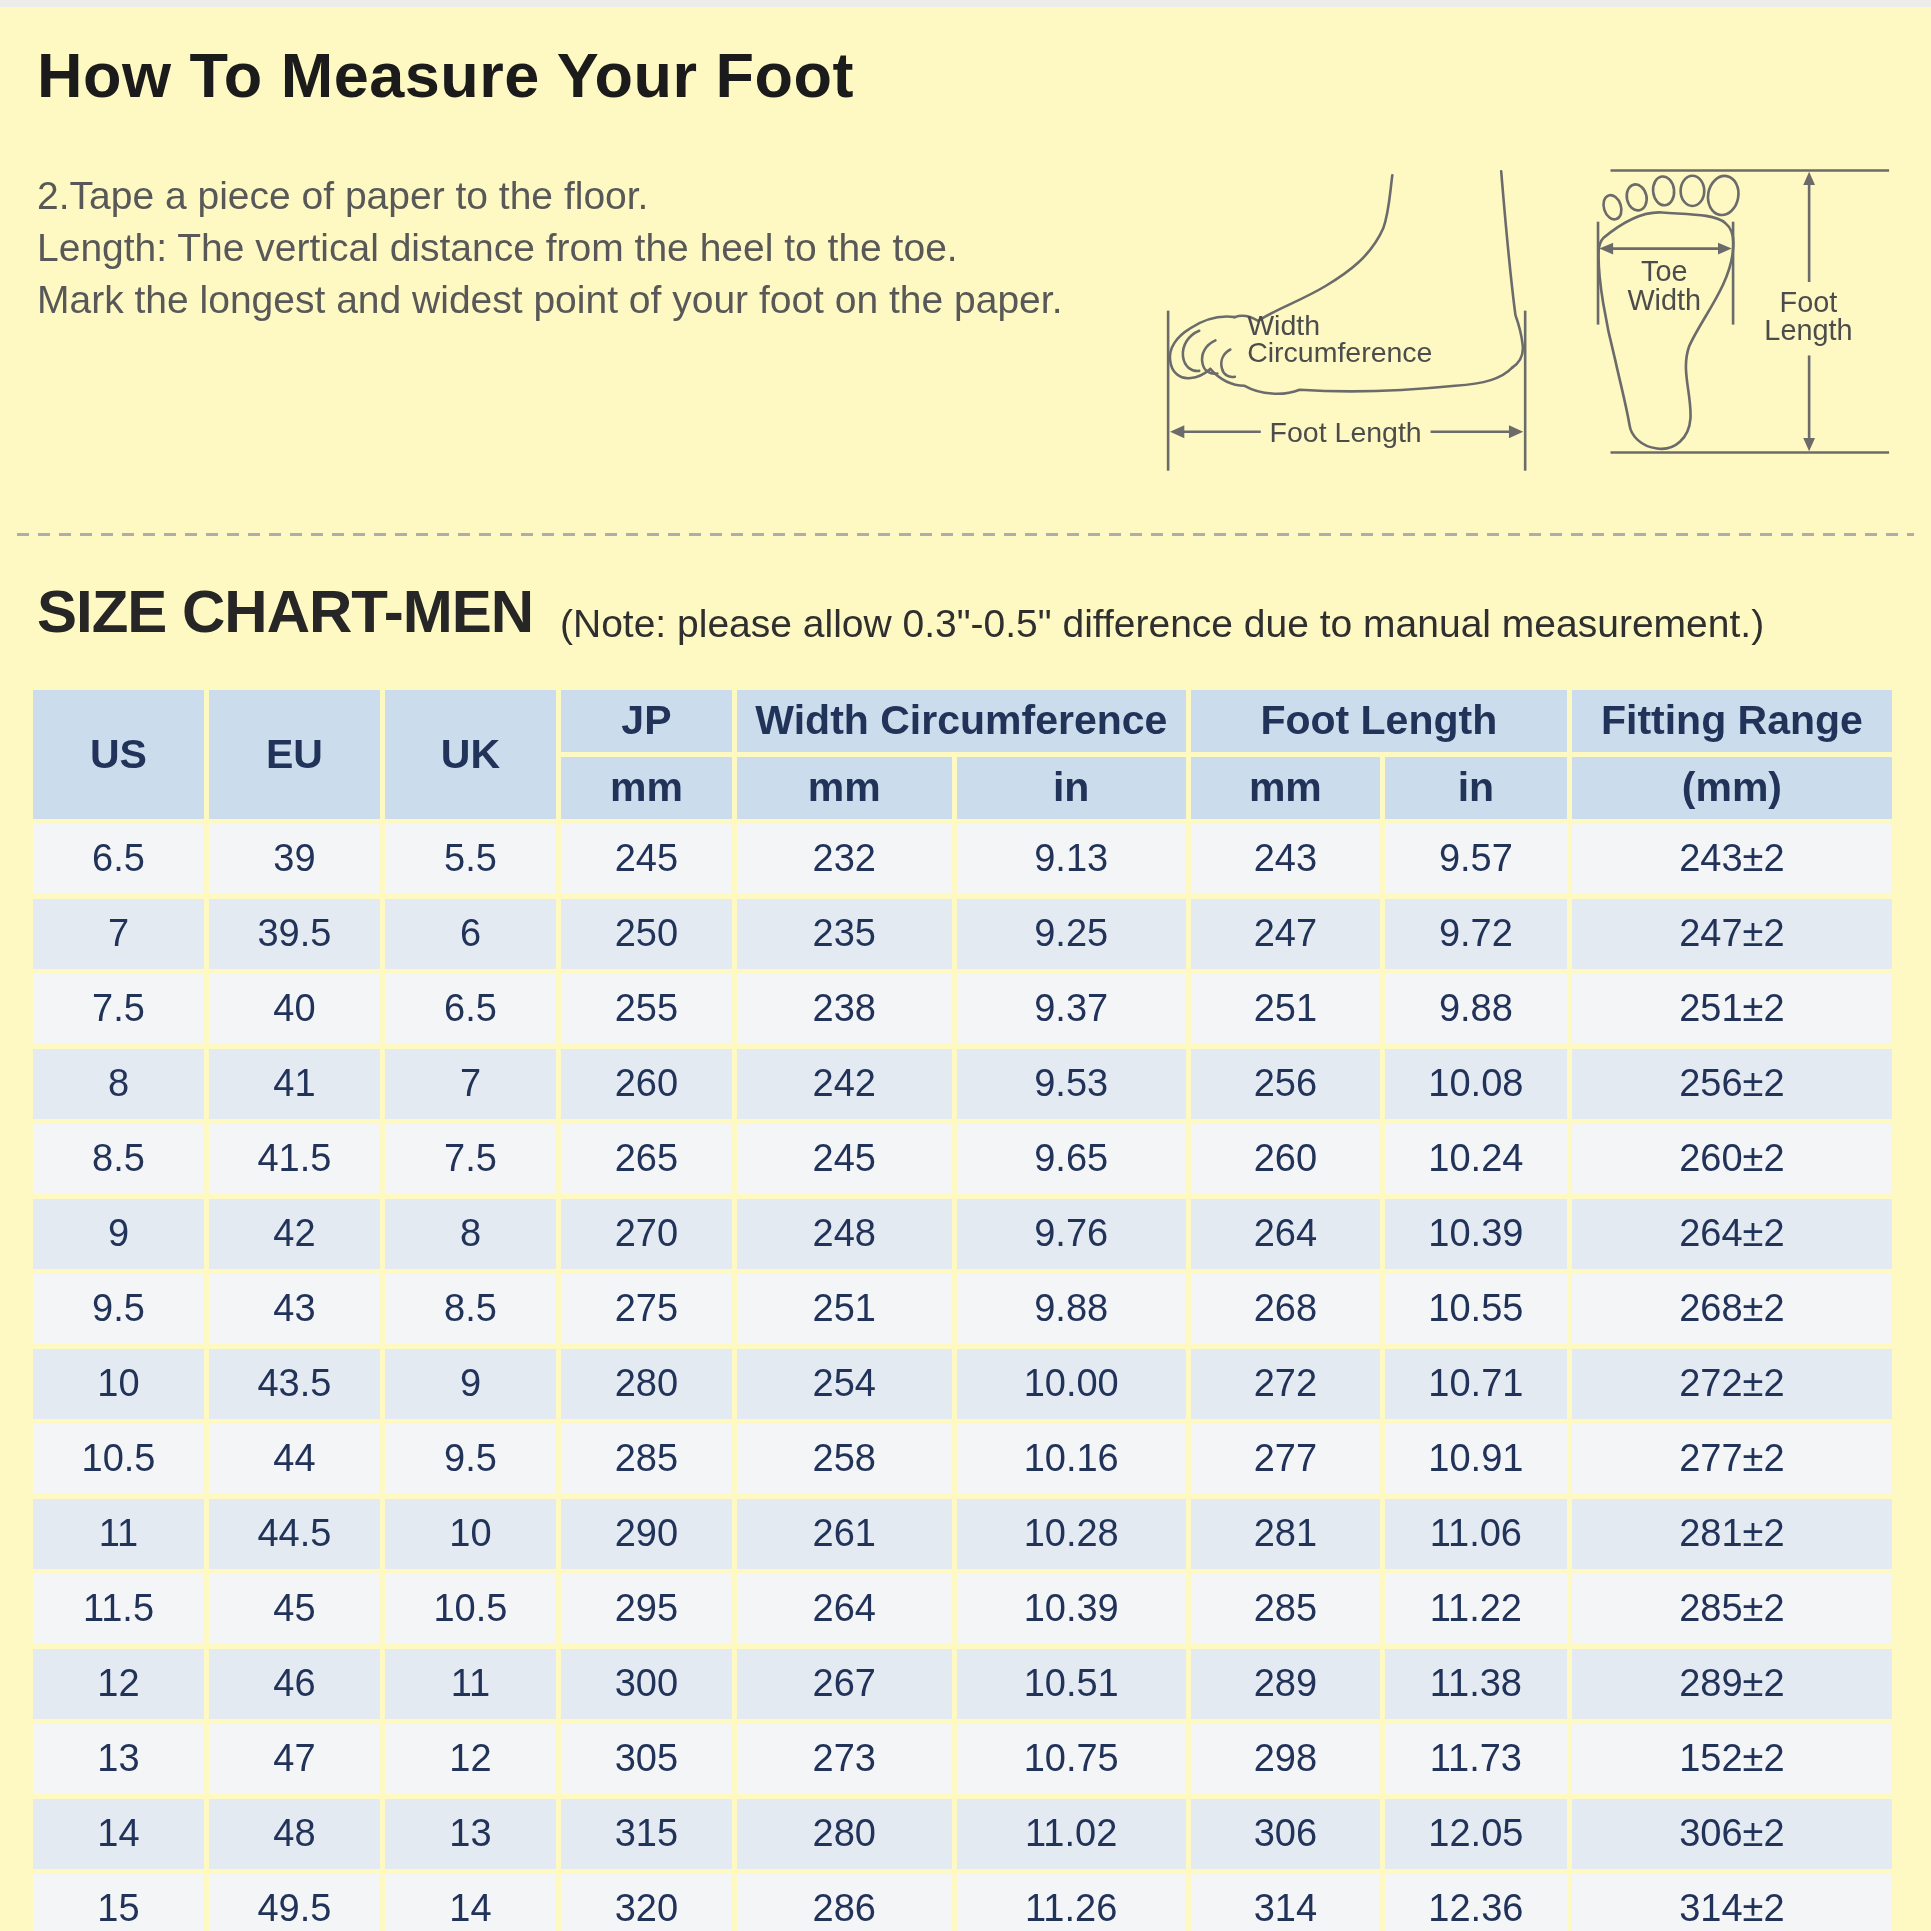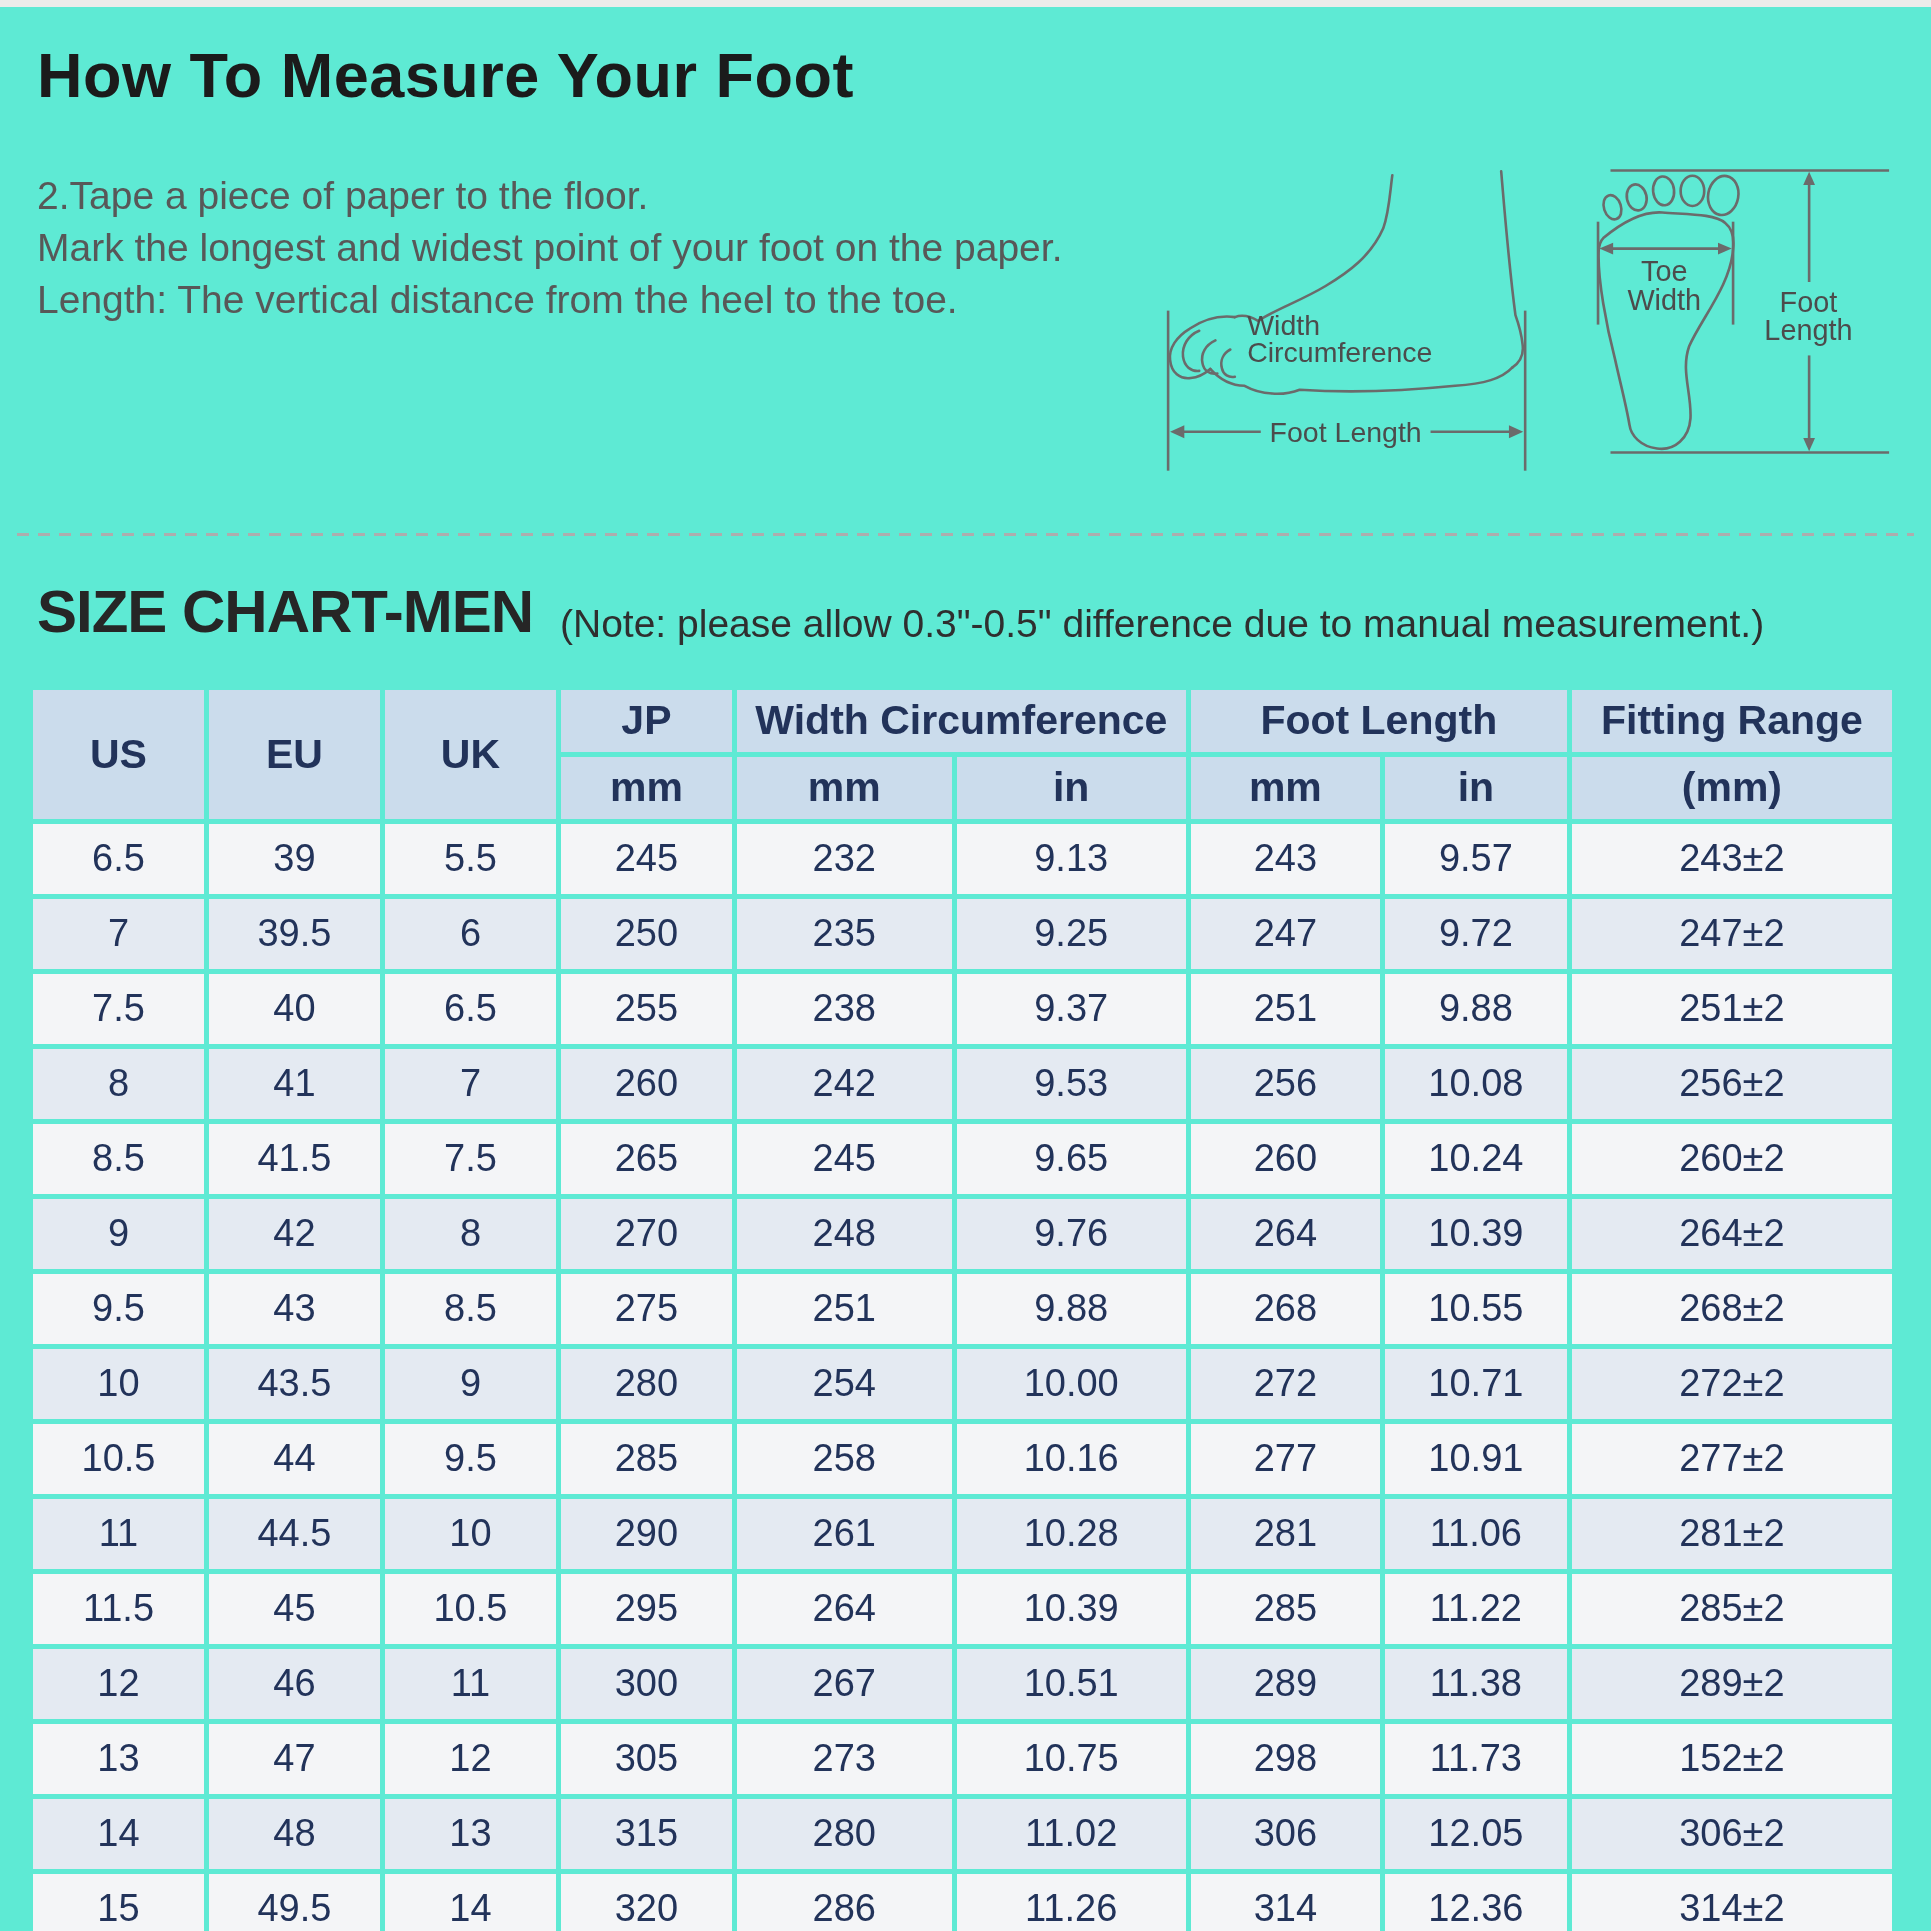--- a/index.html
+++ b/index.html
@@ -1,16 +1,16 @@
 <!DOCTYPE html>
 <html style="--header-bg: #cbdcec; --row-light: #f4f5f7; --row-blue: #e4eaf2; --navy: #22335a;"><head>
 <meta charset="utf-8">
 <style>
   html,body{margin:0;padding:0;background:#ffffff;}
-  .page{position:relative;width:1931px;height:1931px;background:#5eead4;overflow:hidden;
+  .page{position:relative;width:1931px;height:1931px;background:#fef9c3;overflow:hidden;
         font-family:"Liberation Sans",sans-serif;}
   .top-edge{position:absolute;top:0;left:0;width:1931px;height:6.8px;background:#ececea;}
 
   
   .top{position:relative;height:533px;}
   .page-title{position:absolute;left:37px;top:39px;margin:0;
               font-size:63px;font-weight:bold;color:#1b1b1b;letter-spacing:0.5px;}
   .instructions{position:absolute;left:37px;top:170px;
                 font-size:39px;line-height:52px;color:#585858;}
   .diag-side{position:absolute;left:1163px;top:159px;width:377px;height:324px;}
@@ -44,22 +44,22 @@
 <body>
 
 <div class="page">
   <div class="top-edge"></div>
 
   <section class="top">
     <h1 class="page-title">How To Measure Your Foot</h1>
 
     <div class="instructions">
       <div>2.Tape a piece of paper to the floor.</div>
+      <div>Length: The vertical distance from the heel to the toe.</div>
       <div>Mark the longest and widest point of your foot on the paper.</div>
-      <div>Length: The vertical distance from the heel to the toe.</div>
     </div>
 
     <svg class="diag-side" viewBox="0 0 580 500">
       <g>
 
         <path class="diag-stroke" d="M353,25 C349,55 348,82 339,107 C320,150 285,175 250,196 C210,220 172,232 146,250"></path>
 
         <path class="diag-stroke" d="M146,250 C133,242 120,240 110,244"></path>
 
         <path class="diag-stroke" d="M110,244 C80,240 58,250 40,262 C20,274 8,292 10,310 C12,330 25,340 42,338 C55,337 65,330 72,324"></path>

